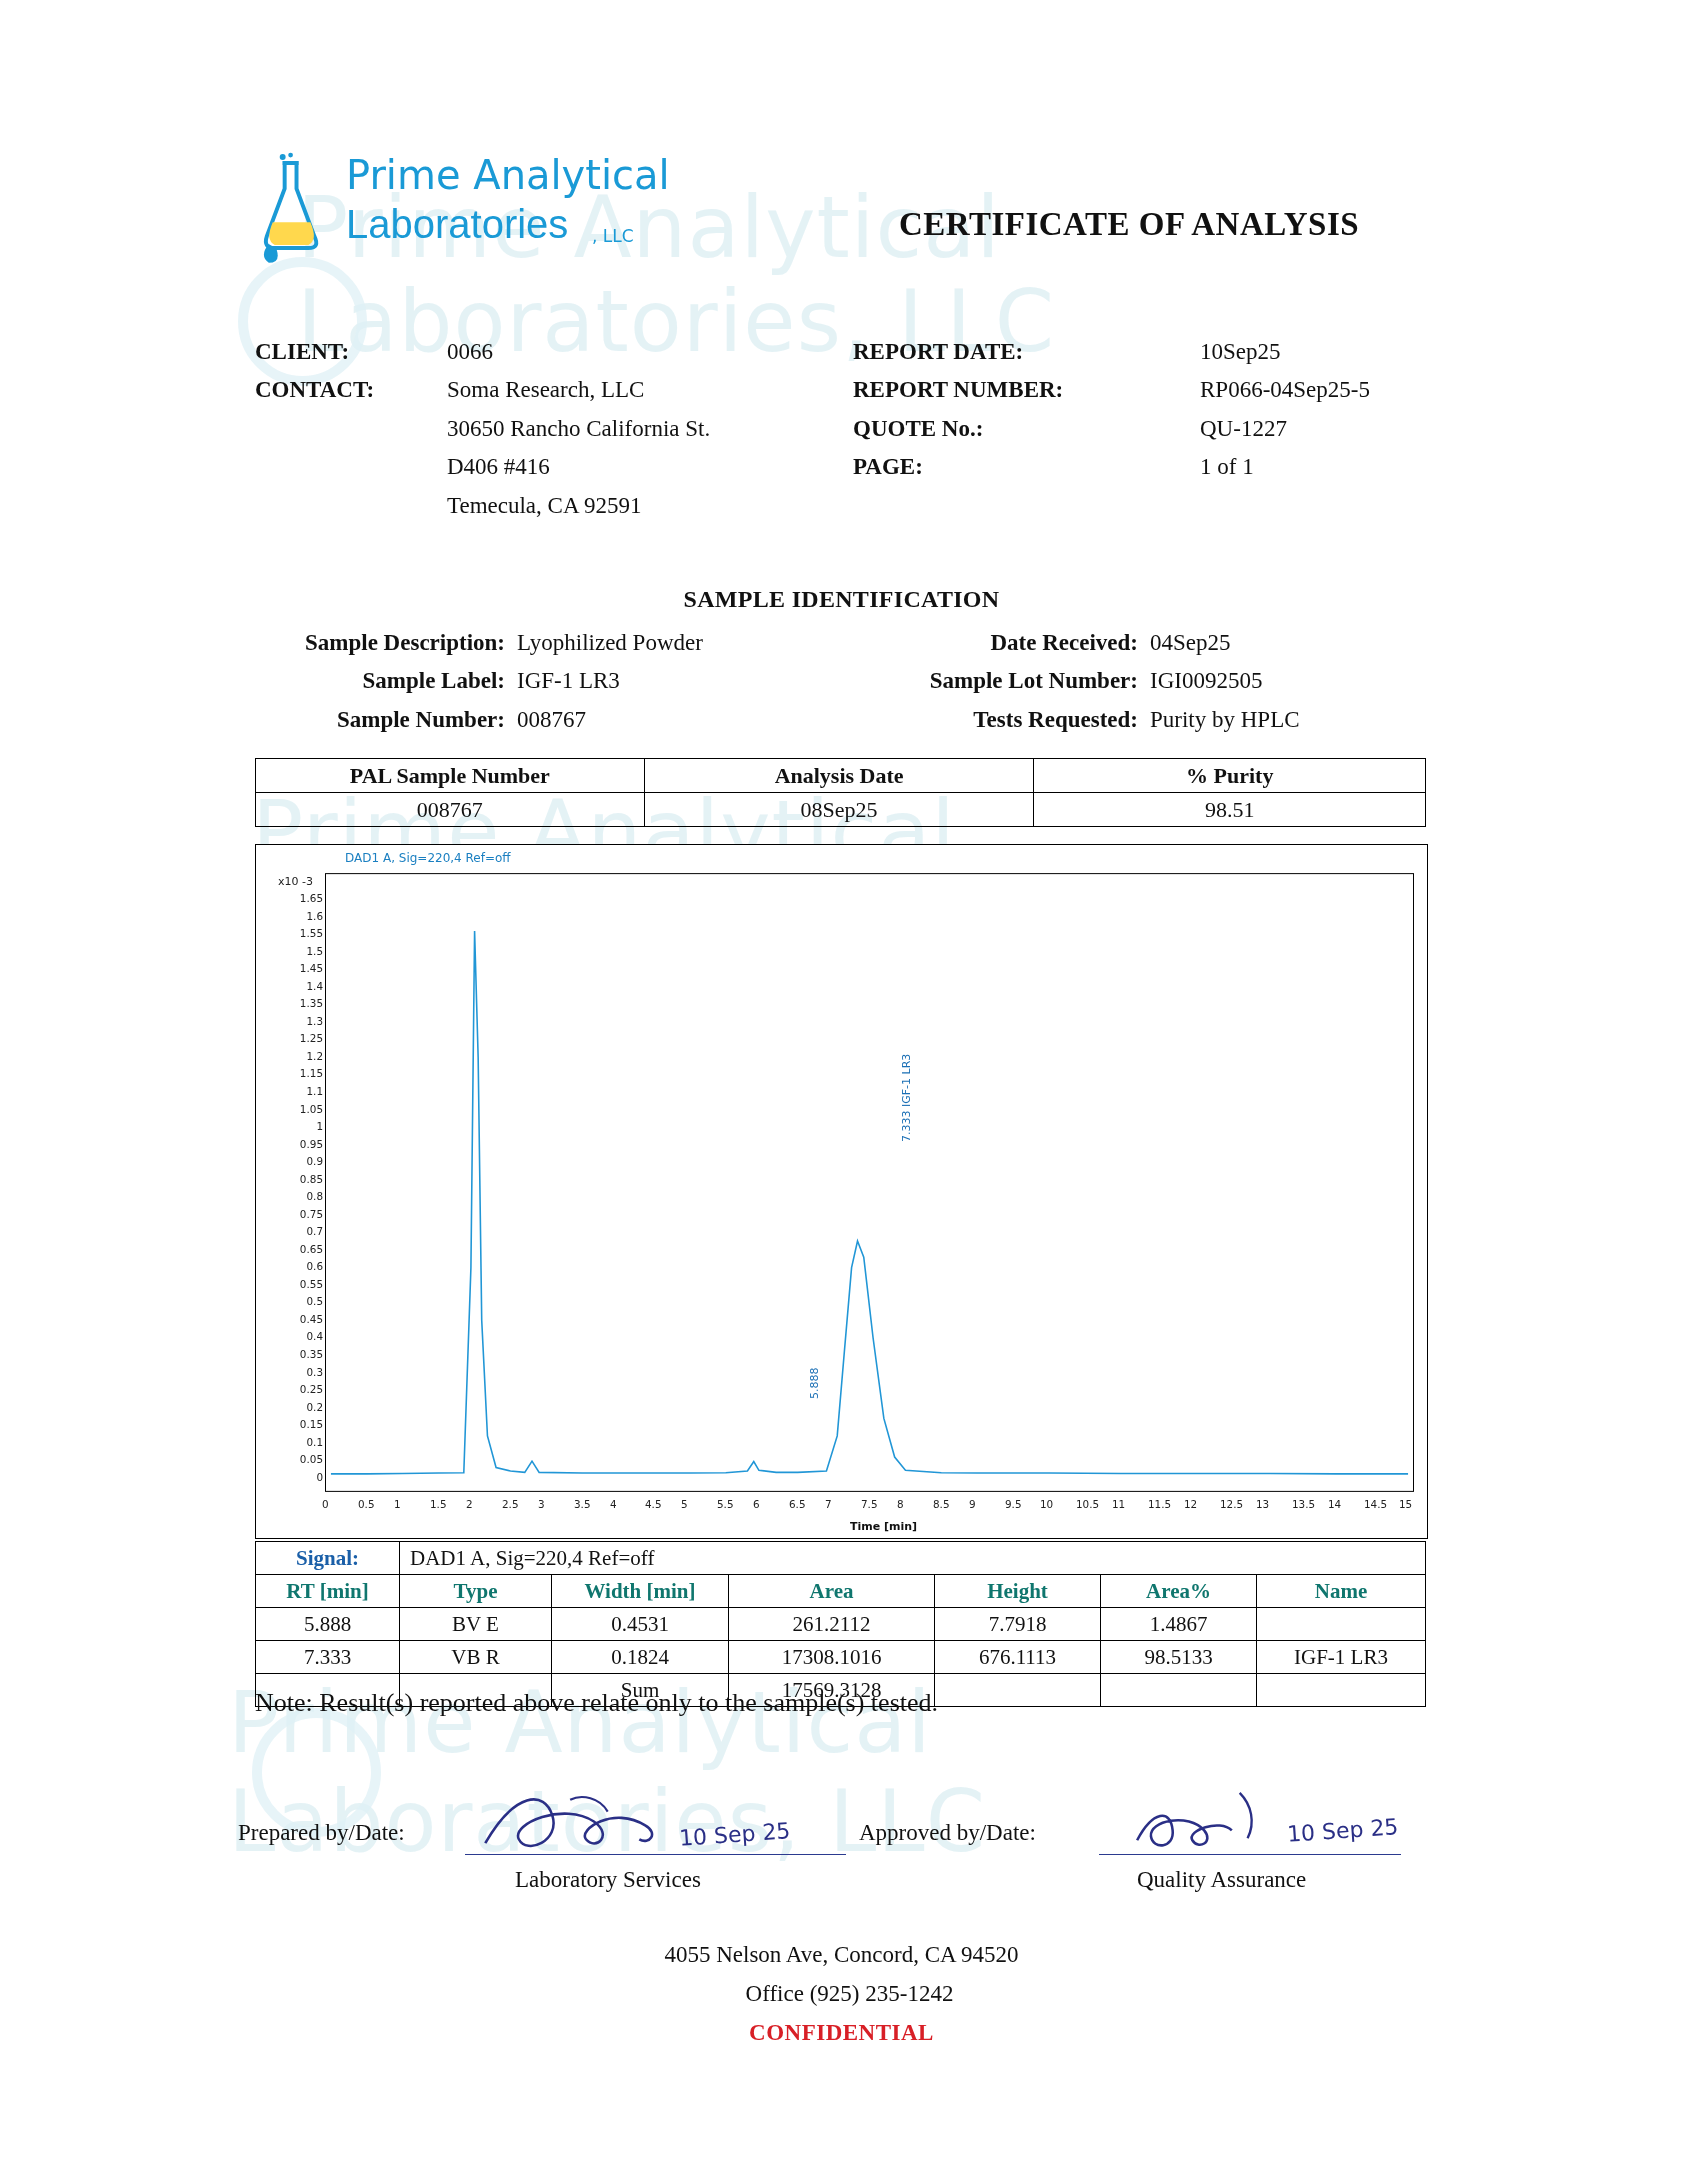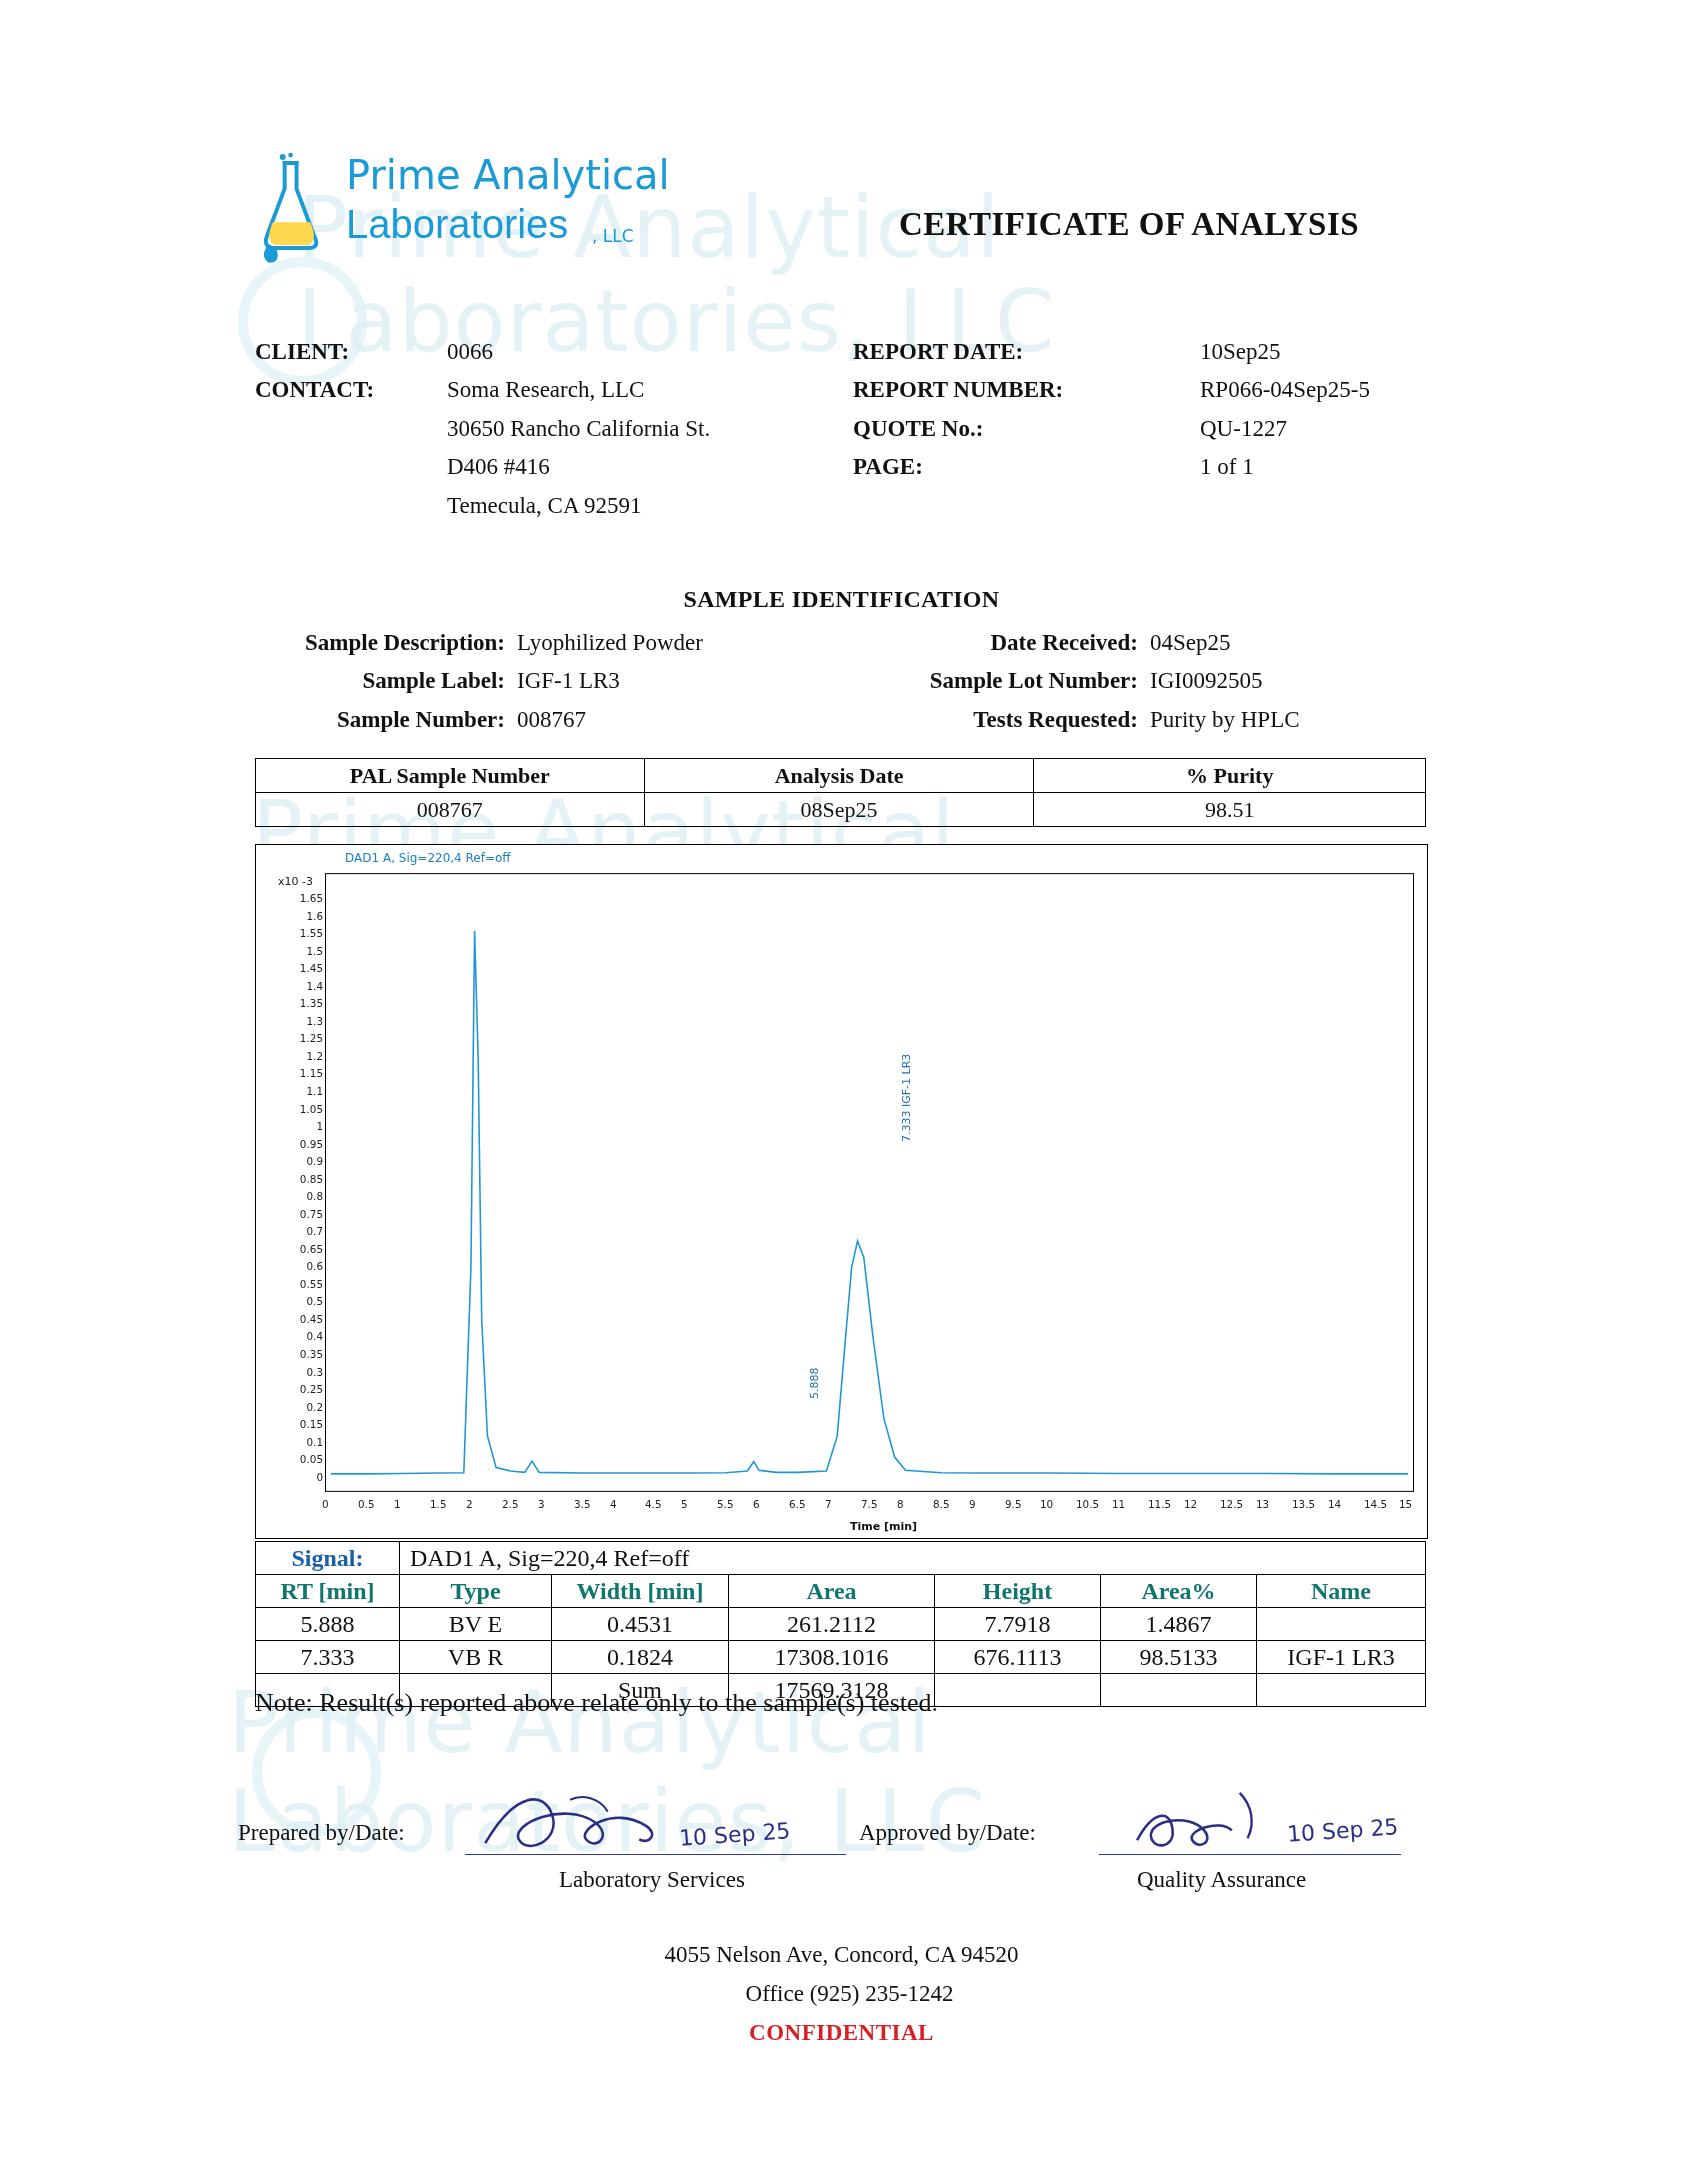--- a/index.html
+++ b/index.html
@@ -226,21 +226,21 @@
     white-space: nowrap;
   }
 
   
   .res-table {
     position: absolute;
     left: 255px;
     top: 1541px;
     width: 1171px;
     border-collapse: collapse;
-    font-size: 24px;
+    font-size: 21px;
   }
   .res-table td {
     border: 1.5px solid #000;
     height: 30px;
     text-align: center;
   }
   .res-head td {
     color: #0f766e;
     font-weight: bold;
   }
@@ -515,21 +515,21 @@
 
   <div class="note">Note: Result(s) reported above relate only to the sample(s) tested.</div>
 
   <div class="sig-label" style="left:238px; top:1820px;">Prepared by/Date:</div>
   <div class="sig-line" style="left:465px; top:1854px; width:381px;"></div>
   <svg class="scribble" style="left:475px; top:1782px;" width="218" height="79" viewBox="0 0 220 80">
     <path d="M10 62 C40 10, 70 8, 78 34 C86 60, 52 74, 44 58 C36 42, 90 20, 120 40 C140 54, 122 70, 112 58 C104 48, 140 24, 172 44 C186 52, 176 64, 166 58" fill="none" stroke="#2a2f86" stroke-width="2.6"></path>
     <path d="M96 18 C108 12, 126 16, 134 30" fill="none" stroke="#2a2f86" stroke-width="2.2"></path>
   </svg>
   <div class="sig-date" style="left:679px; top:1822px;">10 Sep 25</div>
-  <div class="sig-sub" style="left:515px; top:1867px;margin-left:44px;">Laboratory Services</div>
+  <div class="sig-sub" style="left:515px; top:1867px;">Laboratory Services</div>
 
   <div class="sig-label" style="left:859px; top:1820px;">Approved by/Date:</div>
   <div class="sig-line" style="left:1099px; top:1854px; width:302px;"></div>
   <svg class="scribble" style="left:1129px; top:1787px;" width="178" height="71" viewBox="0 0 180 72">
     <path d="M8 54 C24 24, 42 22, 44 44 C46 62, 24 64, 22 50 C20 34, 60 26, 76 44 C86 56, 70 64, 64 54 C58 44, 92 32, 104 44" fill="none" stroke="#2a2f86" stroke-width="2.6"></path>
     <path d="M112 6 C124 18, 128 36, 120 52" fill="none" stroke="#2a2f86" stroke-width="2.4"></path>
   </svg>
   <div class="sig-date" style="left:1287px; top:1818px;">10 Sep 25</div>
   <div class="sig-sub" style="left:1137px; top:1867px;">Quality Assurance</div>
 

